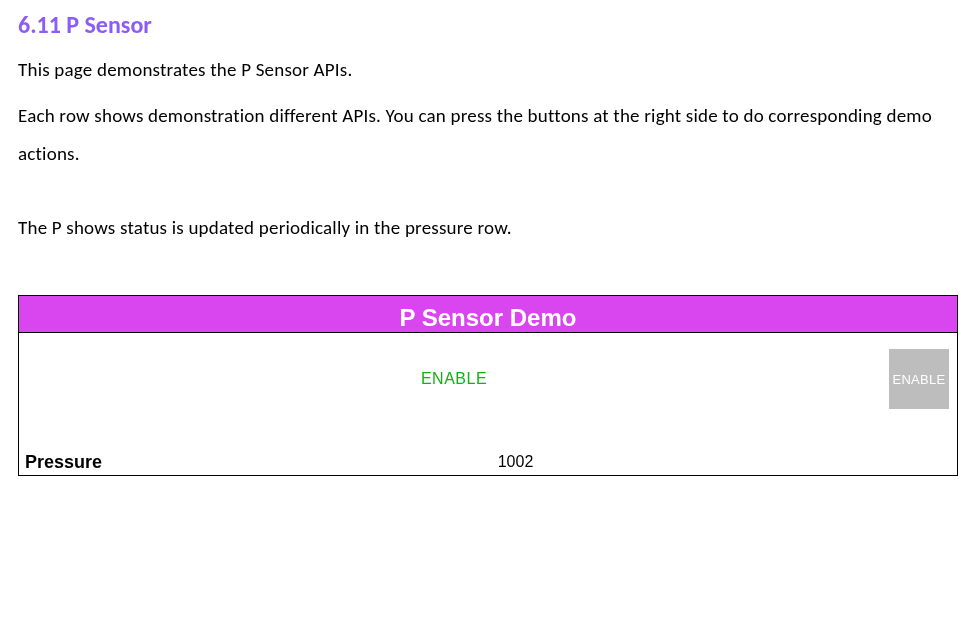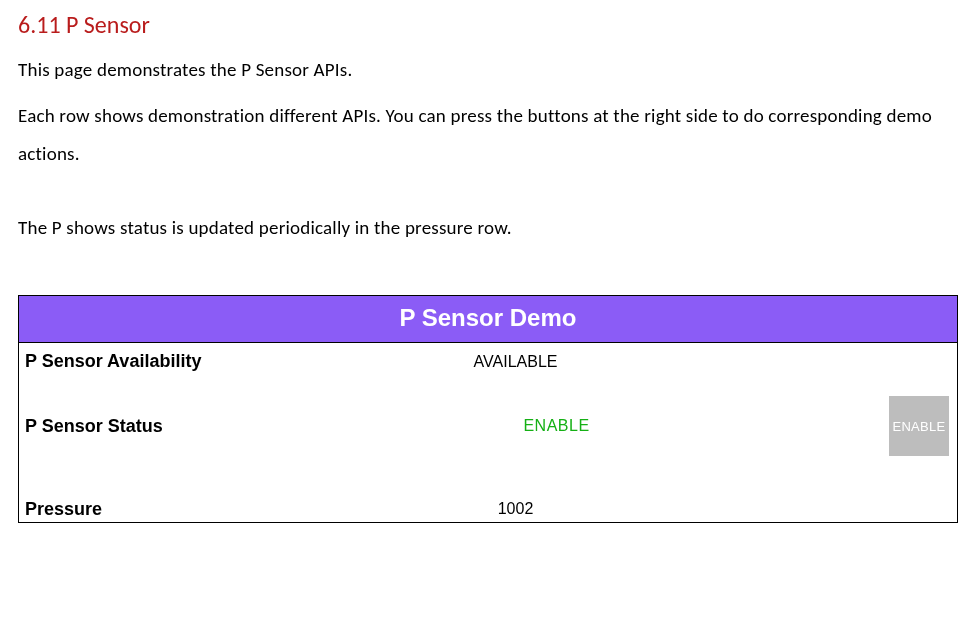--- a/index.html
+++ b/index.html
@@ -4,49 +4,49 @@
   <style>
     body {
       font-family: Calibri, Arial, sans-serif;
       margin: 0;
       padding: 10px 18px;
       width: 979px;
       box-sizing: border-box;
       color: #000;
     }
     .section-heading {
-      color: #b91c1c;
-      font-weight: normal;
+      color: #8b5cf6;
+      font-weight: bold;
       font-size: 24px;
       margin: 0 0 12px 0;
       font-family: Calibri, Arial, sans-serif;
     }
     .body-text {
       font-size: 19px;
       color: #000;
       line-height: 2.0;
       margin: 8px 0;
       letter-spacing: 0.2px;
     }
     .spacer-sm { height: 20px; }
     .spacer-md { height: 40px; }
 
     .demo-outer {
       border: 1px solid #000;
       width: 940px;
       box-sizing: border-box;
     }
     .demo-title-bar {
-      background: #8b5cf6;
+      background: #d946ef;
       color: #fff;
       text-align: center;
       font-size: 24px;
       font-weight: bold;
       font-family: Arial, sans-serif;
-      padding: 8px 0 10px 0;
+      padding: 8px 0 0 0;
       border-bottom: 1px solid #000;
     }
     .demo-row {
       display: flex;
       align-items: center;
       font-family: Arial, sans-serif;
     }
     .demo-row.tall { min-height: 92px; }
     .row-label {
       width: 205px;
@@ -95,27 +95,22 @@
 
 <div class="spacer-sm"></div>
 
 <p class="body-text">The P shows status is updated periodically in the pressure row.</p>
 
 <div class="spacer-md"></div>
 
 <div class="demo-outer">
   <div class="demo-title-bar">P Sensor Demo</div>
 
-  <div class="demo-row">
-    <div class="row-label">P Sensor Availability</div>
-    <div class="row-value">AVAILABLE</div>
-  </div>
 
   <div class="demo-row tall">
-    <div class="row-label">P Sensor Status</div>
     <div class="row-value green" style="padding-right:0;">ENABLE</div>
     <div class="row-actions">
       <div class="btn">ENABLE</div>
     </div>
   </div>
 
   <div class="demo-row row-bottom-cut">
     <div class="row-label">Pressure</div>
     <div class="row-value">1002</div>
   </div>

